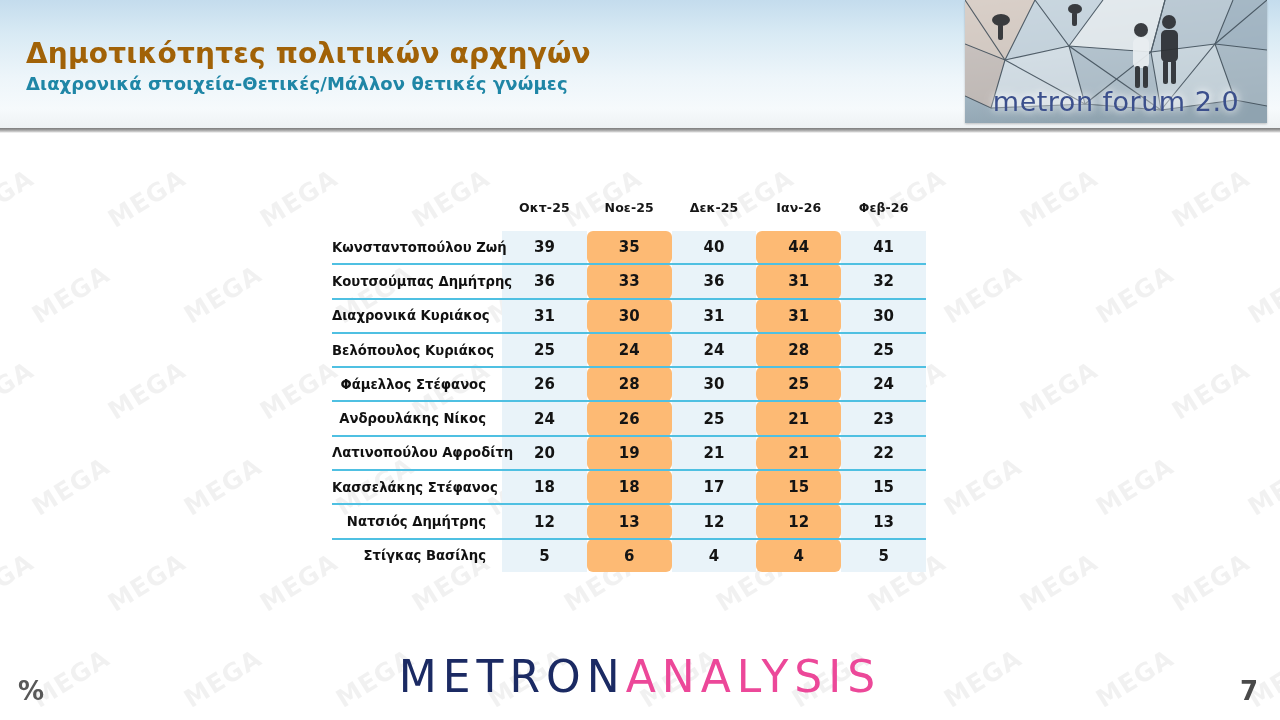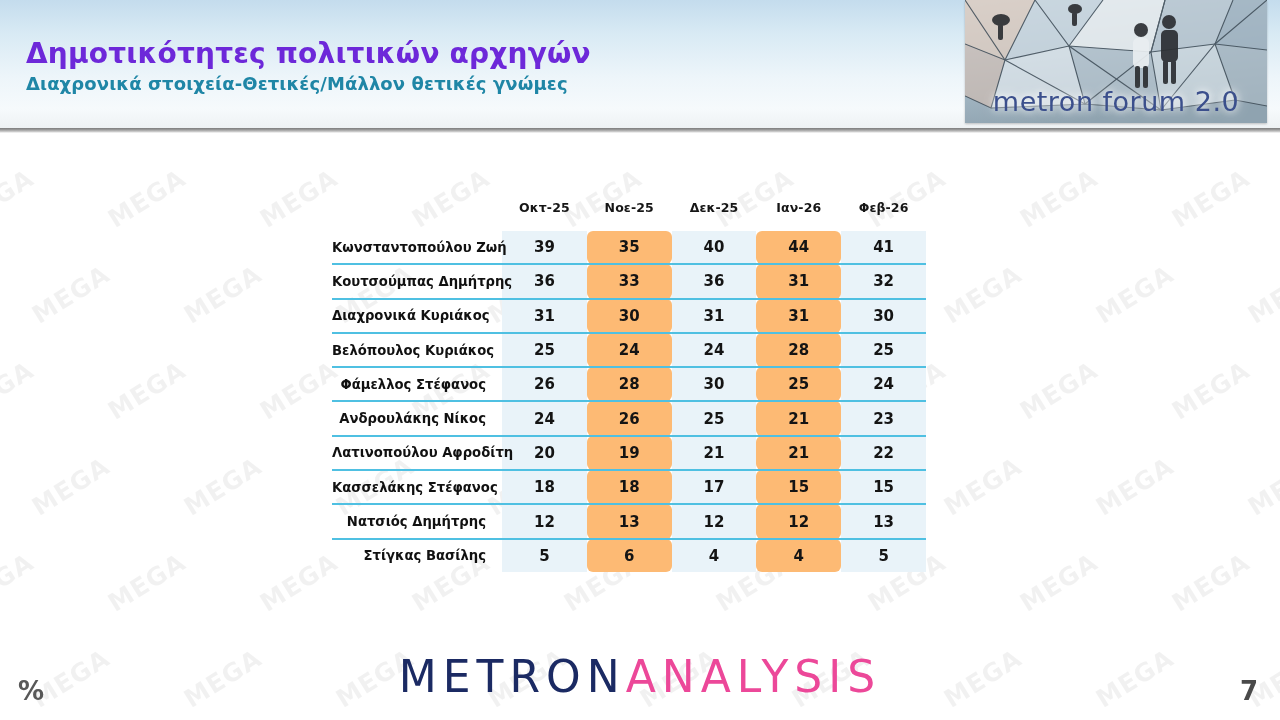--- a/index.html
+++ b/index.html
@@ -65,21 +65,21 @@
 
   .title-block {
     position: absolute;
     left: 26px;
     top: 38px;
     z-index: 5;
   }
   .slide-title {
     font-size: 28px;
     font-weight: 700;
-    color: #6d28d9;
+    color: #a16207;
     letter-spacing: 0.2px;
     line-height: 1.15;
     margin: 0 0 4px 0;
   }
   .slide-subtitle {
     font-size: 18px;
     font-weight: 700;
     color: #1f86a6;
     letter-spacing: 0.1px;
     line-height: 1.15;

